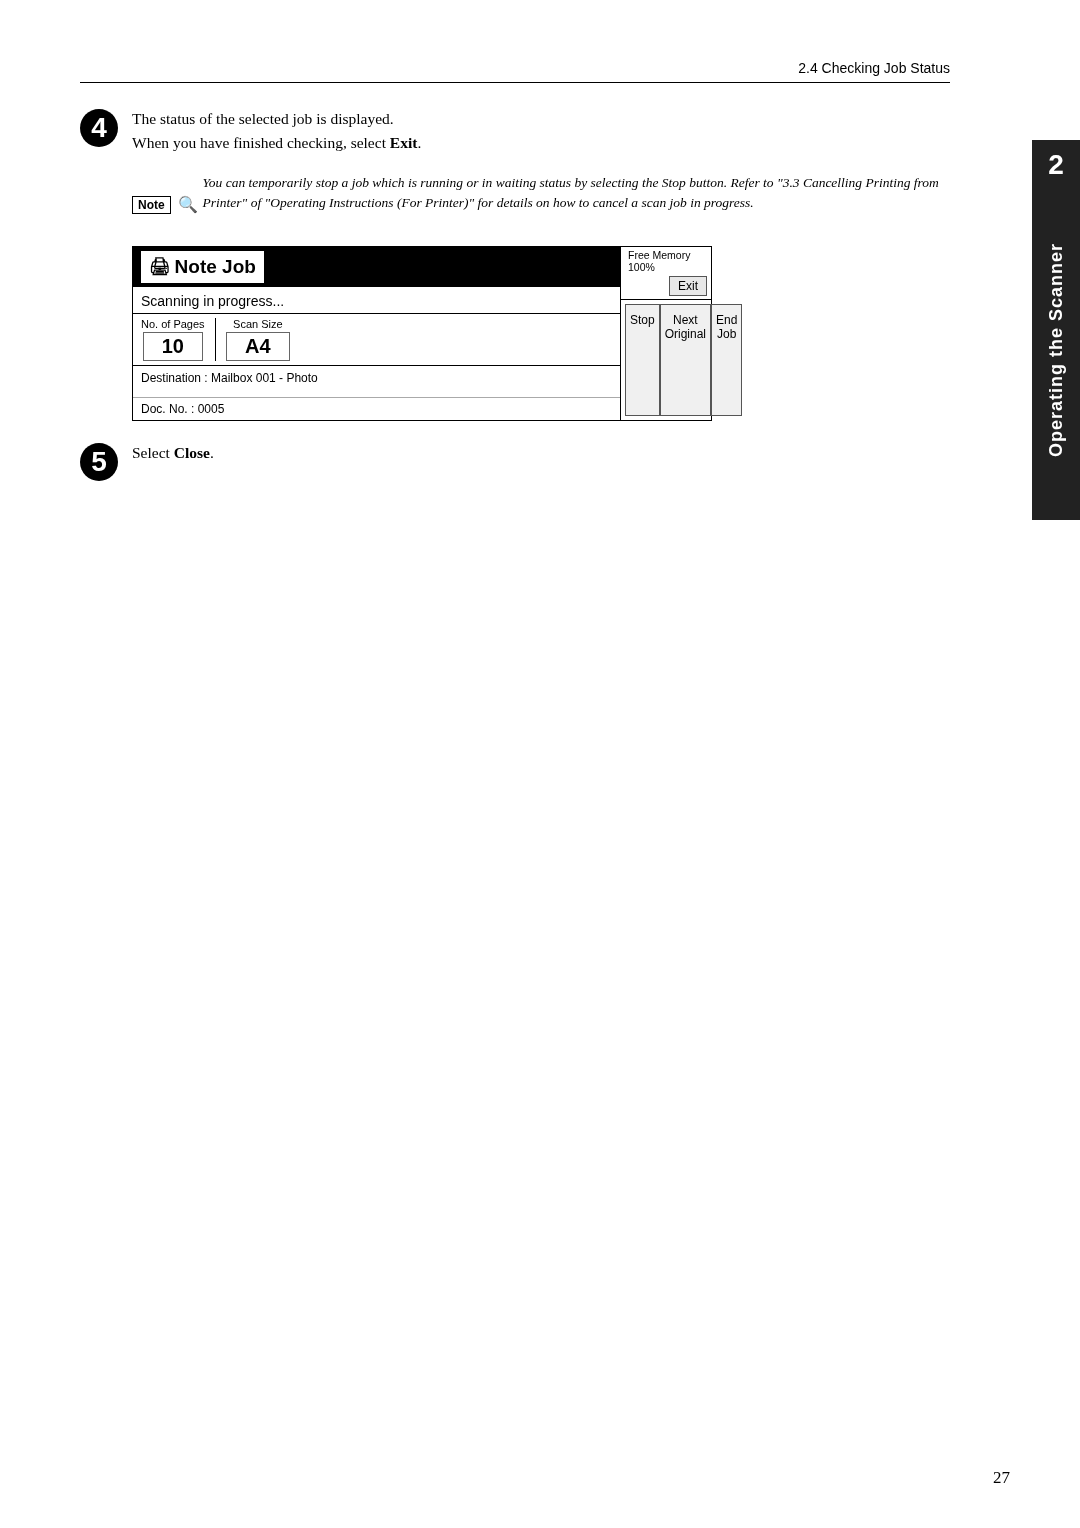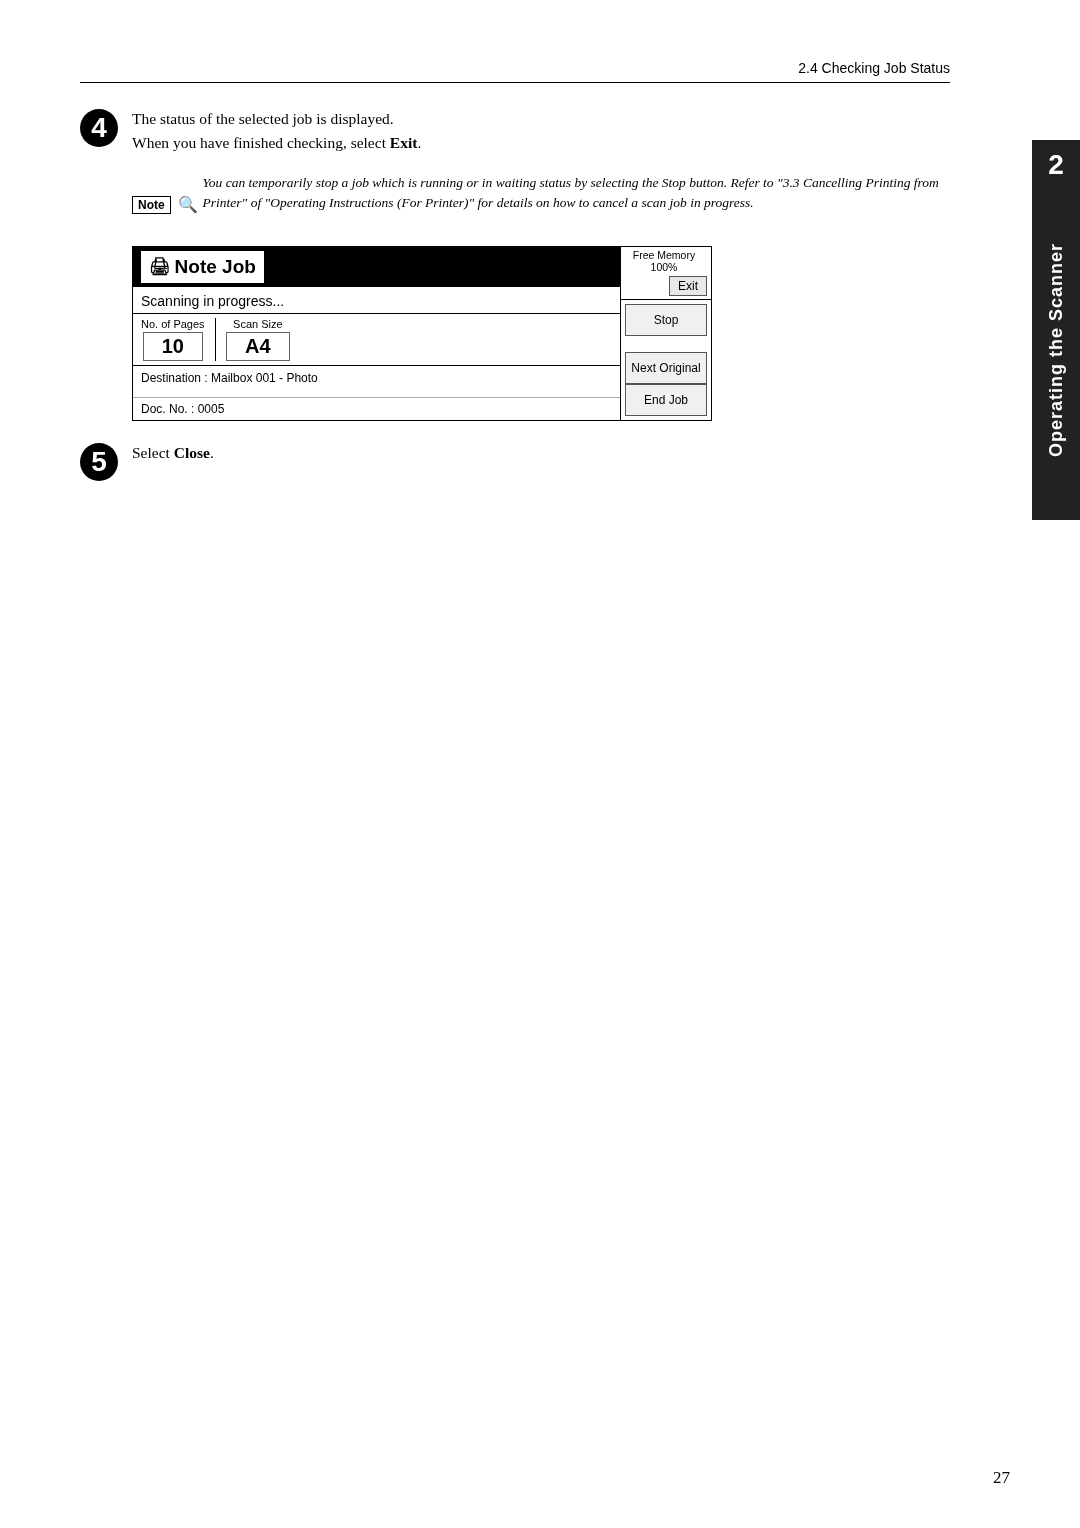--- a/index.html
+++ b/index.html
@@ -244,21 +244,21 @@
 
     
     .scanner-right {
       width: 90px;
       display: flex;
       flex-direction: column;
     }
 
     .scanner-btn-group {
       display: flex;
-      flex-direction: column;
+      flex-direction: row;
       padding: 4px;
       flex: 1;
     }
 
     .scanner-btn-sm {
       border: 1.5px solid #555;
       background: #f0f0f0;
       font-size: 12px;
       font-family: Arial, sans-serif;
       text-align: center;
@@ -281,22 +281,22 @@
       background: #e8e8e8;
       padding: 2px 8px;
       font-size: 12px;
       cursor: pointer;
     }
 
     .free-mem-line {
       font-size: 10.5px;
       font-family: Arial, sans-serif;
       color: #000;
-      text-align: center;
-      padding: 2px 4px 0 0;
+      text-align: left;
+      padding: 2px 4px 0 7px;
     }
   </style>
 </head>
 <body>
 
 <div class="chapter-box">
   <span>2</span>
 </div>
 <div class="side-tab">
   <span>Operating the Scanner</span>

